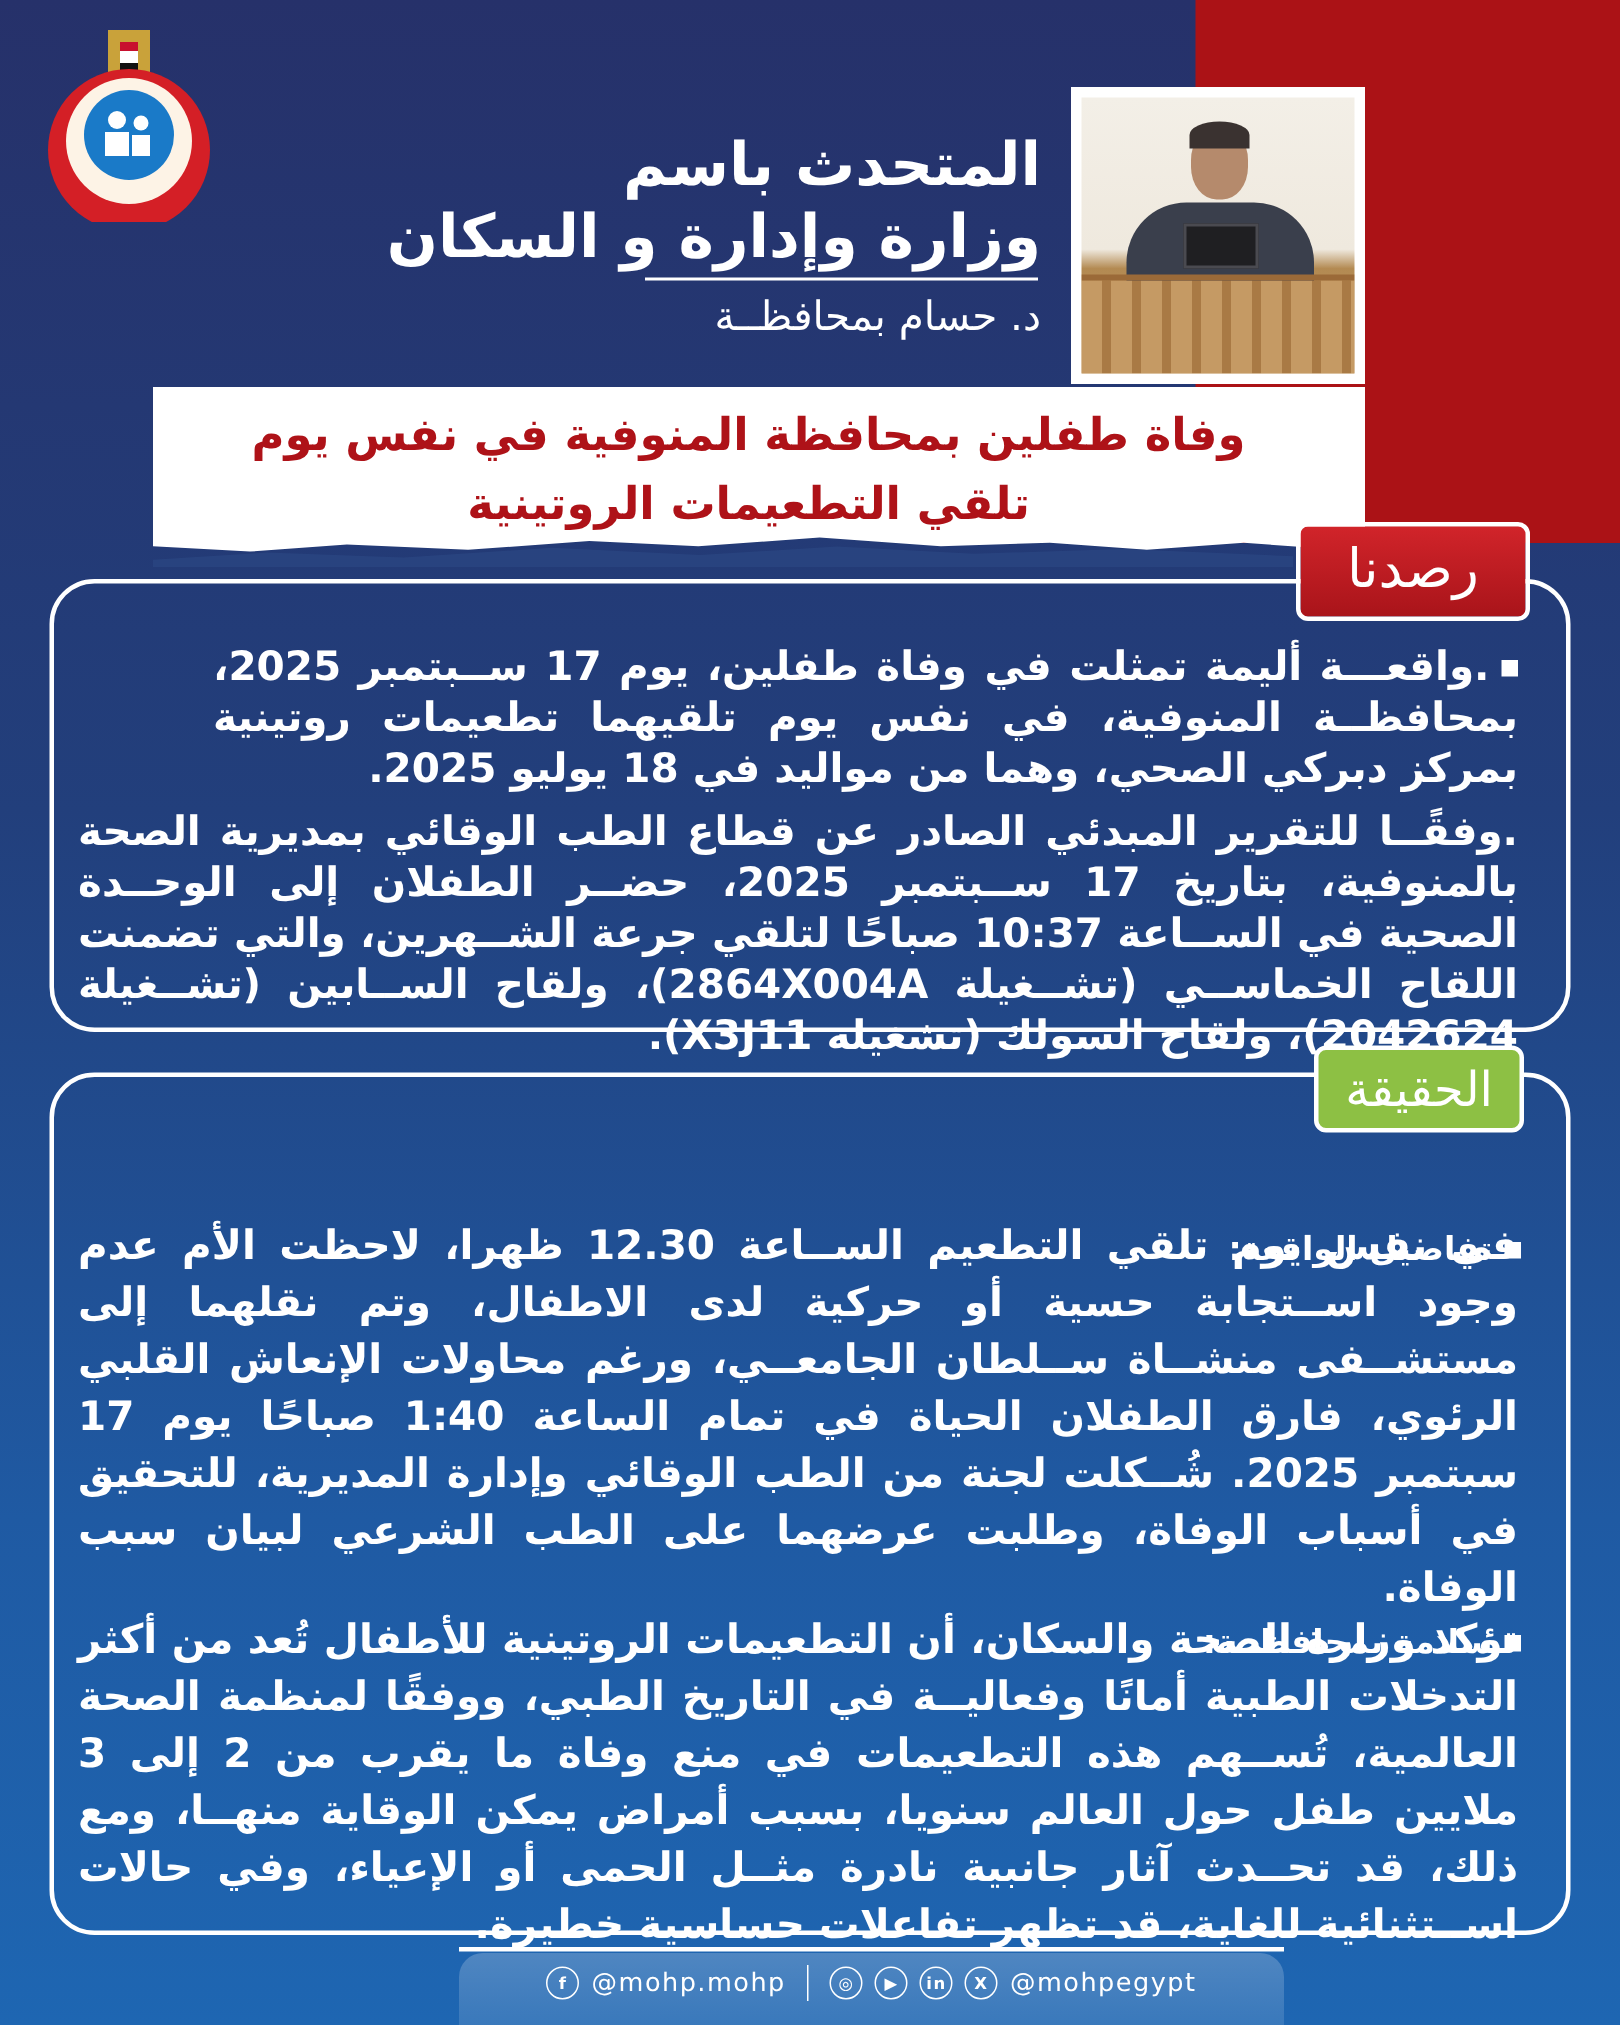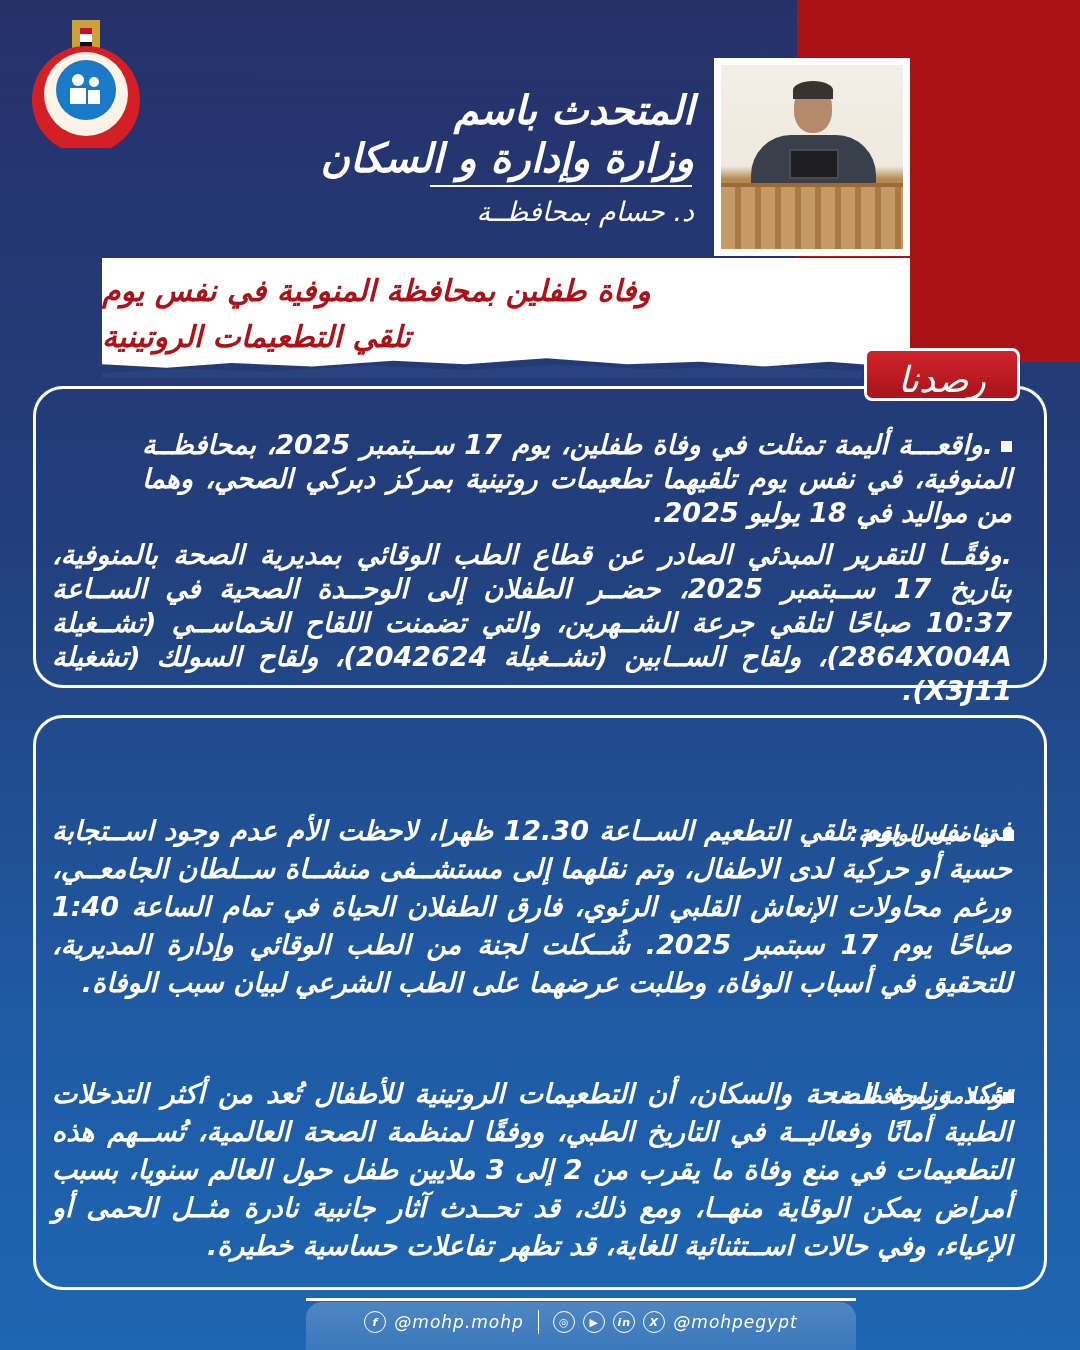--- a/index.html
+++ b/index.html
@@ -1,46 +1,45 @@
 <!DOCTYPE html>
 <html><head>
 <meta charset="utf-8">
 <style>
   * { box-sizing: border-box; margin: 0; padding: 0; }
   body { width: 1080px; height: 1350px; overflow: hidden; font-family: "DejaVu Sans", sans-serif; }
   .page {
     position: relative; width: 1080px; height: 1350px; overflow: hidden;
     background: linear-gradient(180deg, #26316a 0%, #223f7c 40%, #1f5aa3 75%, #1e66b2 100%);
-    font-style: italic;
   }
   .red-block { position: absolute; left: 797px; top: 0; width: 283px; height: 362px; background: #ab1216; }
   .logo { position: absolute; left: 30px; top: 18px; width: 112px; height: 130px; }
   .title-block { position: absolute; right: 386px; top: 86px; text-align: right; direction: rtl; color: #fff; }
   .title-block .t1 { font-family: "DejaVu Sans", sans-serif; font-weight: bold; font-size: 40px; line-height: 48px; letter-spacing: -0.5px; }
   .title-line { position: absolute; left: 430px; top: 185px; width: 262px; height: 2px; background: #fff; }
   .name { position: absolute; right: 386px; top: 196px; color: #fff; font-size: 27px; direction: rtl; }
   .photo-frame { position: absolute; left: 714px; top: 58px; width: 196px; height: 198px; background: #fff; padding: 7px; }
   .photo { width: 100%; height: 100%; position: relative; overflow: hidden;
     background: linear-gradient(180deg, #f3efe7 0%, #efe9de 55%, #b38a52 62%, #c99f6a 100%); }
   .photo .head { position: absolute; left: 73px; top: 20px; width: 38px; height: 48px; border-radius: 45%; background: #b58a6c; }
   .photo .hair { position: absolute; left: 72px; top: 16px; width: 40px; height: 18px; border-radius: 50% 50% 0 0; background: #3a3230; }
   .photo .body { position: absolute; left: 30px; top: 70px; width: 125px; height: 60px; border-radius: 40px 40px 0 0; background: #3a3f4c; }
   .photo .laptop { position: absolute; left: 68px; top: 84px; width: 50px; height: 30px; background: #1f1f22; border: 2px solid #4a4a50; }
   .photo .desk { position: absolute; left: 0; top: 118px; width: 100%; height: 66px; background: repeating-linear-gradient(90deg, #c59a64 0 14px, #a97a45 14px 20px); border-top: 4px solid #9b6a38; }
   .headline-box { position: absolute; left: 102px; top: 258px; width: 808px; height: 118px; background: #fff;
     clip-path: polygon(0 0,100% 0,100% 88%, 96% 91%, 90% 88%, 82% 92%, 74% 88%, 65% 90%, 55% 85%, 45% 90%, 36% 87%, 26% 92%, 16% 89%, 8% 93%, 0 90%); }
-  .headline { position: absolute; left: 102px; top: 268px; width: 794px; text-align: left; direction: rtl; color: #ae1218;
+  .headline { position: absolute; left: 102px; top: 268px; width: 794px; text-align: center; direction: rtl; color: #ae1218;
     font-weight: bold; font-size: 30px; line-height: 46px; }
   .tear { position: absolute; left: 102px; top: 362px; width: 760px; height: 16px; background: #2d4a86; opacity: .55;
     clip-path: polygon(0 70%, 10% 40%, 22% 60%, 35% 20%, 48% 50%, 60% 15%, 72% 45%, 85% 25%, 100% 55%, 100% 100%, 0 100%); }
   .panel { position: absolute; border: 3px solid #fff; border-radius: 30px; }
   .panel1 { left: 33px; top: 386px; width: 1014px; height: 302px; }
   .panel2 { left: 33px; top: 715px; width: 1014px; height: 575px; }
   .label { position: absolute; color: #fff; font-size: 36px; text-align: center; border-radius: 8px; border: 3px solid #fff; }
-  .label-red { left: 864px; top: 348px; width: 156px; height: 53px; line-height: 58px; background: linear-gradient(180deg,#d1242a,#a9141a); }
+  .label-red { left: 864px; top: 348px; width: 156px; height: 66px; line-height: 58px; background: linear-gradient(180deg,#d1242a,#a9141a); }
   .label-green { left: 876px; top: 697px; width: 140px; height: 58px; line-height: 52px; background: #8dc044; font-size: 32px; }
   .para { position: absolute; color: #fff; direction: rtl; text-align: justify; font-weight: bold; font-size: 27px; line-height: 34px; }
   .p1 { right: 68px; top: 428px; width: 870px; }
   .p2 { right: 68px; top: 538px; width: 960px; }
   .h-sub { position: absolute; right: 66px; color: #fff; direction: rtl; font-weight: bold; font-size: 22px; margin-top: 43px; }
   .h1s { top: 778px; }
   .h2s { top: 1040px; }
   .p3 { right: 68px; top: 812px; width: 960px; line-height: 38px; }
   .p4 { right: 68px; top: 1075px; width: 960px; line-height: 38px; margin-left: 34px; }
   .bullet { display: inline-block; width: 11px; height: 11px; background: #fff; margin-left: 8px; vertical-align: middle; }
@@ -94,20 +93,21 @@
     <div>تلقي التطعيمات الروتينية</div>
   </div>
   <div class="tear"></div>
 
   <div class="panel panel1"></div>
   <div class="label label-red">رصدنا</div>
   <div class="para p1"><span class="bullet"></span><span>.واقعـــة أليمة تمثلت في وفاة طفلين، يوم 17 ســبتمبر 2025، بمحافظــة المنوفية، في نفس يوم تلقيهما تطعيمات روتينية بمركز دبركي الصحي، وهما من مواليد في 18 يوليو 2025.</span></div>
   <div class="para p2">.وفقًــا للتقرير المبدئي الصادر عن قطاع الطب الوقائي بمديرية الصحة بالمنوفية، بتاريخ 17 ســبتمبر 2025، حضــر الطفلان إلى الوحــدة الصحية في الســاعة 10:37 صباحًا لتلقي جرعة الشــهرين، والتي تضمنت اللقاح الخماســي (تشــغيلة 2864X004A)، ولقاح الســابين (تشــغيلة 2042624)، ولقاح السولك (تشغيلة X3J11).</div>
 
   <div class="panel panel2"></div>
+  <div class="label label-green">الحقيقة</div>
 
   <div class="h-sub h1s"><span class="bullet"></span><span>تفاصيل الواقعة:</span></div>
   <div class="para p3">في نفس يوم تلقي التطعيم الســاعة 12.30 ظهرا، لاحظت الأم عدم وجود اســتجابة حسية أو حركية لدى الاطفال، وتم نقلهما إلى مستشــفى منشــاة ســلطان الجامعــي، ورغم محاولات الإنعاش القلبي الرئوي، فارق الطفلان الحياة في تمام الساعة 1:40 صباحًا يوم 17 سبتمبر 2025. شُــكلت لجنة من الطب الوقائي وإدارة المديرية، للتحقيق في أسباب الوفاة، وطلبت عرضهما على الطب الشرعي لبيان سبب الوفاة.</div>
 
   <div class="h-sub h2s"><span class="bullet"></span><span>سلامة بمحافظــة:</span></div>
   <div class="para p4">تؤكد وزارة الصحة والسكان، أن التطعيمات الروتينية للأطفال تُعد من أكثر التدخلات الطبية أمانًا وفعاليــة في التاريخ الطبي، ووفقًا لمنظمة الصحة العالمية، تُســهم هذه التطعيمات في منع وفاة ما يقرب من 2 إلى 3 ملايين طفل حول العالم سنويا، بسبب أمراض يمكن الوقاية منهــا، ومع ذلك، قد تحــدث آثار جانبية نادرة مثــل الحمى أو الإعياء، وفي حالات اســتثنائية للغاية، قد تظهر تفاعلات حساسية خطيرة.</div>
 
   <div class="footer-topline"></div>
   <div class="footer">
     <div class="footer-inner">

